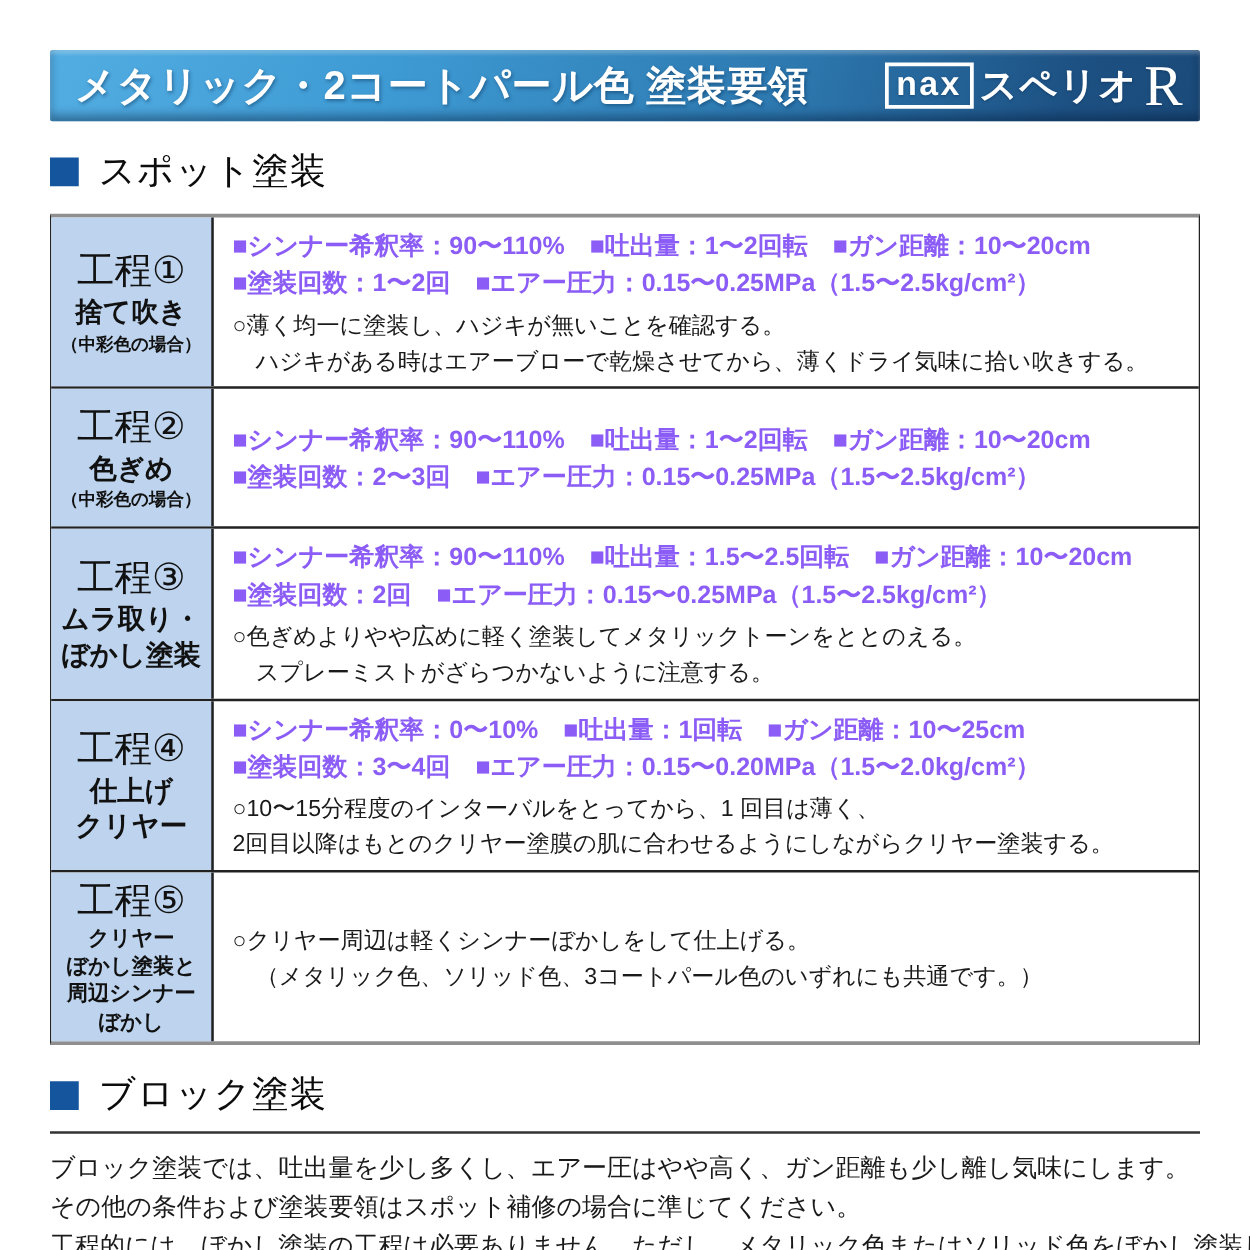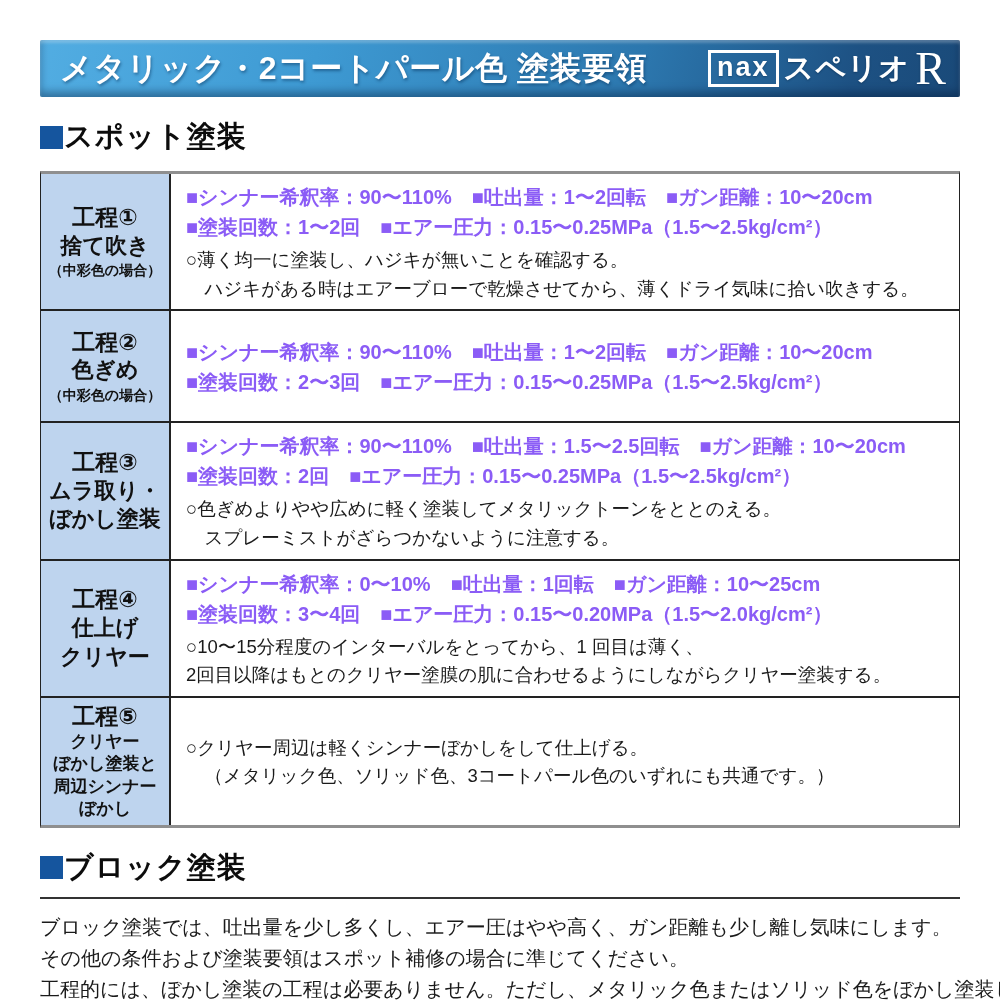--- a/index.html
+++ b/index.html
@@ -29,22 +29,22 @@
     font-size:27px;letter-spacing:2px;padding:0 6px 2px 6px;line-height:1.1;
     text-shadow:0 1px 2px rgba(0,30,60,0.4);
   }
   .superio{font-size:30px;font-weight:bold;color:#fff;letter-spacing:1px;
     text-shadow:0 1px 2px rgba(0,30,60,0.4);}
   .logo-r{font-family:"Liberation Serif","DejaVu Serif",serif;font-size:46px;color:#fff;line-height:0.9;
     text-shadow:0 1px 2px rgba(0,30,60,0.4);}
 
   
   .section-heading{
-    margin-top:20px;display:flex;align-items:center;gap:1px;
-    font-size:29px;font-weight:bold;color:#0c0c0c;letter-spacing:1px;
+    margin-top:20px;display:flex;align-items:center;gap:16px;
+    font-size:29px;font-weight:normal;color:#0c0c0c;letter-spacing:1px;
   }
   .sq{width:23px;height:23px;background:#15559E;flex:0 0 auto;}
 
   
   .proc-table{
     margin-top:14px;
     border-top:3px solid #8f8f8f;border-bottom:3px solid #8f8f8f;
     border-left:1px solid #222;border-right:1px solid #222;
   }
   .row{display:flex;border-top:2px solid #222;}
@@ -54,21 +54,21 @@
     display:flex;flex-direction:column;justify-content:center;align-items:center;
     text-align:center;padding:4px 2px;box-sizing:border-box;
   }
   .cell-right{
     flex:1;padding:8px 8px 6px 15px;box-sizing:border-box;
     display:flex;flex-direction:column;justify-content:center;
   }
   .r1{min-height:129px;} .r2{min-height:110px;} .r3{min-height:130px;}
   .r4{min-height:130px;} .r5{min-height:126px;}
 
-  .step{font-size:23px;font-weight:bold;line-height:1.25;white-space:nowrap;}
+  .step{font-size:30px;font-weight:normal;line-height:1.25;white-space:nowrap;}
   .pname{font-size:22px;font-weight:bold;line-height:1.3;white-space:nowrap;}
   .psub{font-size:14px;font-weight:bold;line-height:1.45;white-space:nowrap;}
   .pmid{font-size:17px;font-weight:bold;line-height:1.32;white-space:nowrap;}
 
   .spec{font-size:20px;font-weight:bold;line-height:1.5;white-space:nowrap;color:#8b5cf6;}
   .note{font-size:18.5px;line-height:1.55;white-space:nowrap;color:#1a1a1a;}
   .note.first{margin-top:4px;}
   .note.indent{padding-left:1em;}
 
   

